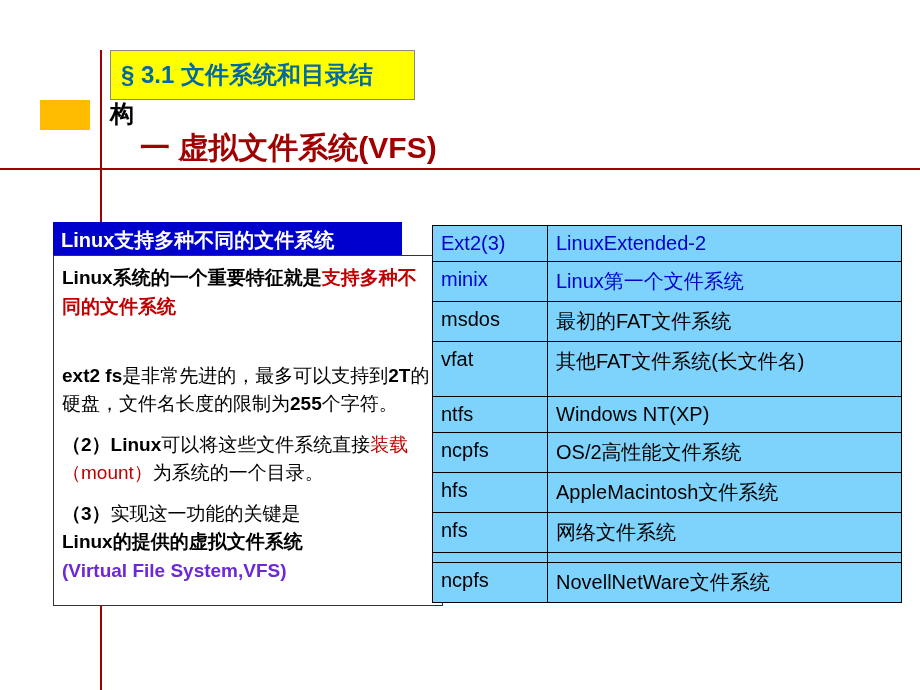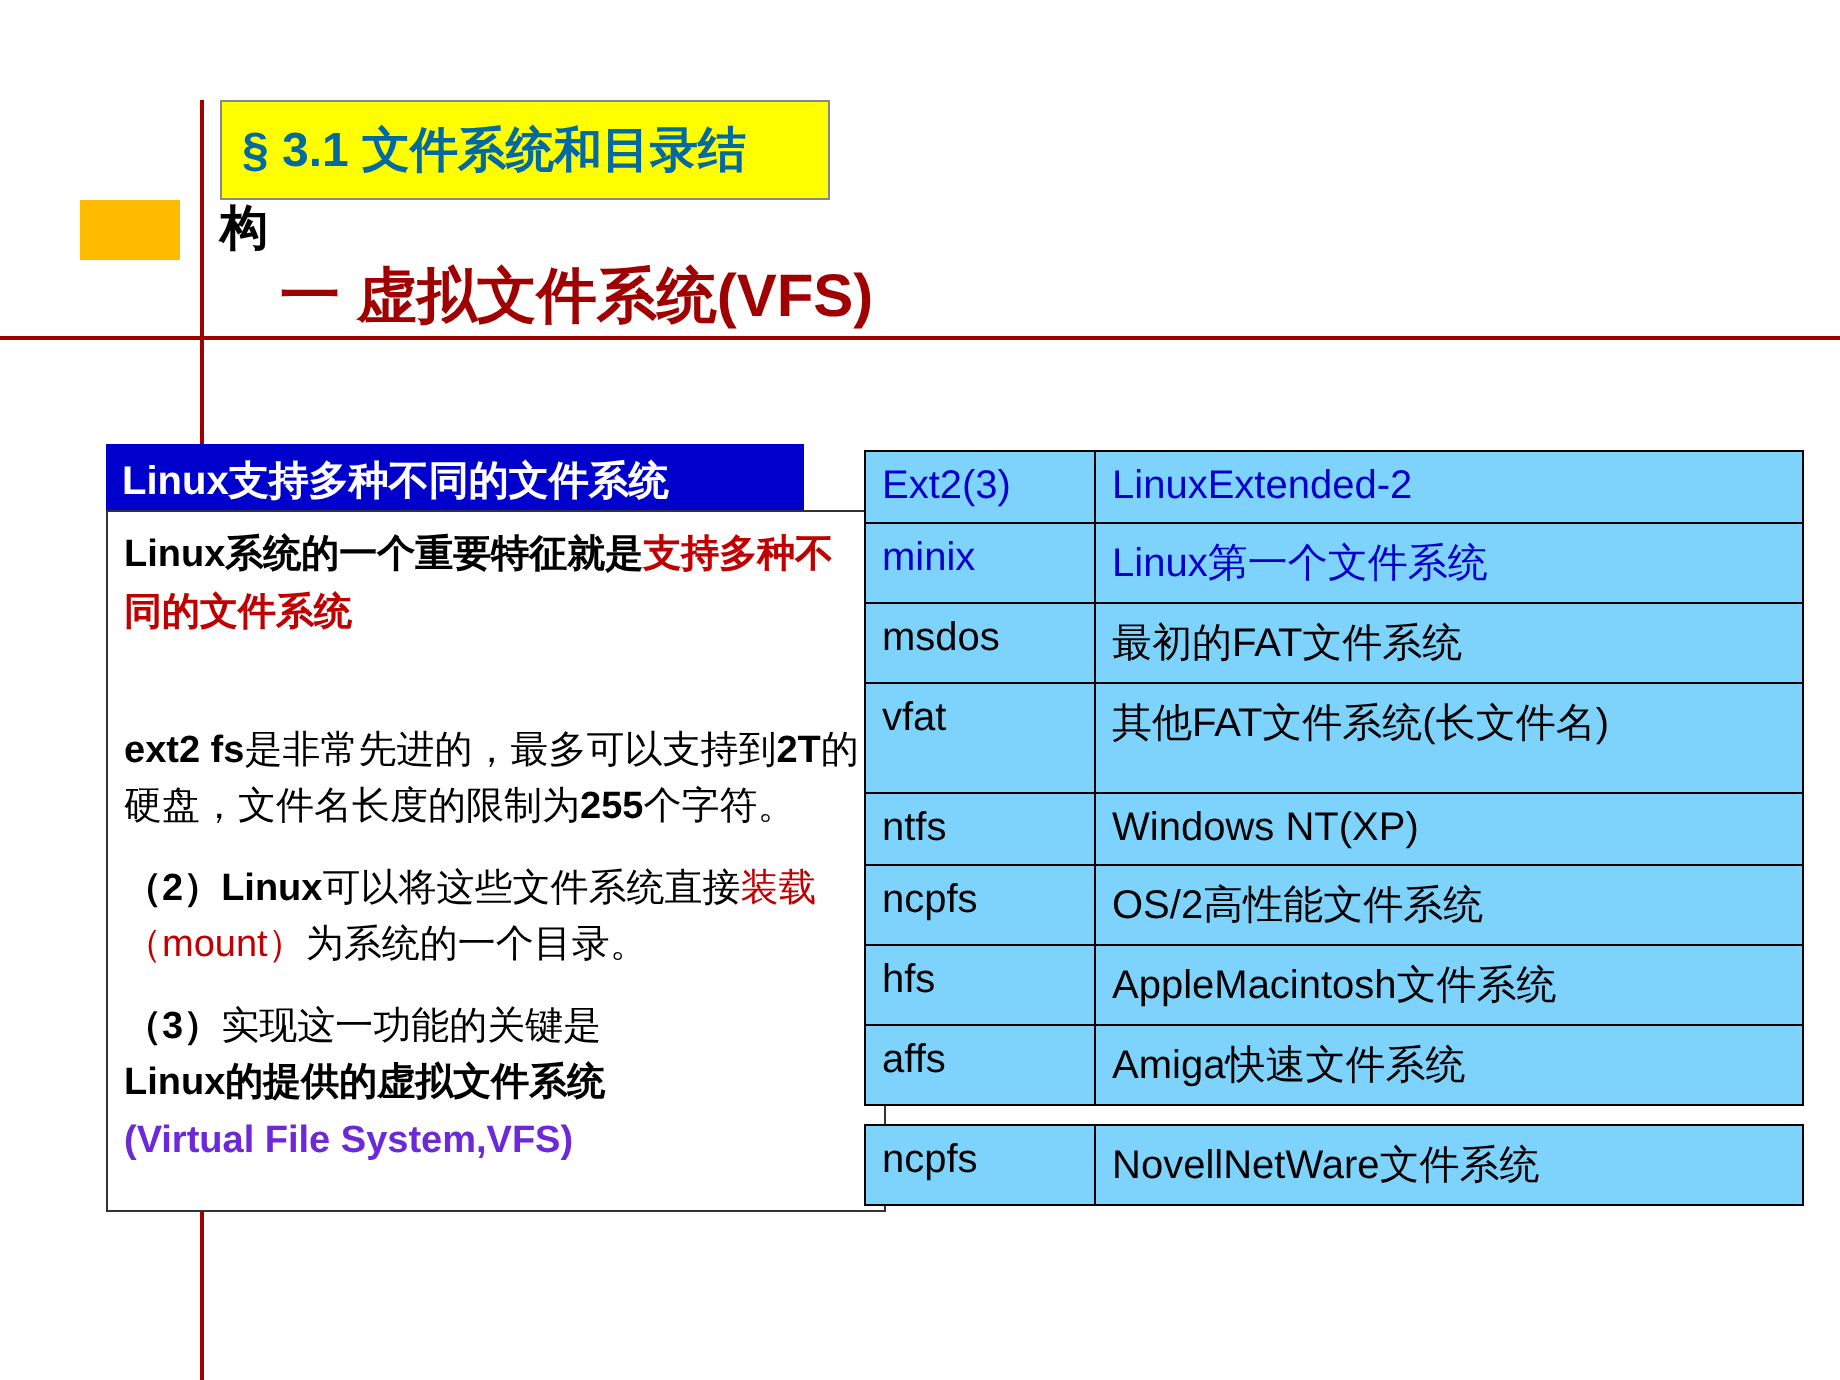--- a/index.html
+++ b/index.html
@@ -199,20 +199,24 @@
     </tr>
     <tr>
       <td class="col1">ncpfs</td>
       <td>OS/2高性能文件系统</td>
     </tr>
     <tr>
       <td class="col1">hfs</td>
       <td>AppleMacintosh文件系统</td>
     </tr>
     <tr>
+      <td class="col1">nfs</td>
+      <td>网络文件系统</td>
+    </tr>
+    <tr>
       <td class="col1">affs</td>
       <td>Amiga快速文件系统</td>
     </tr>
   </tbody>
     </table>
 </div>
 
 <div class="overlap-row">
   <table>
     <tbody>

